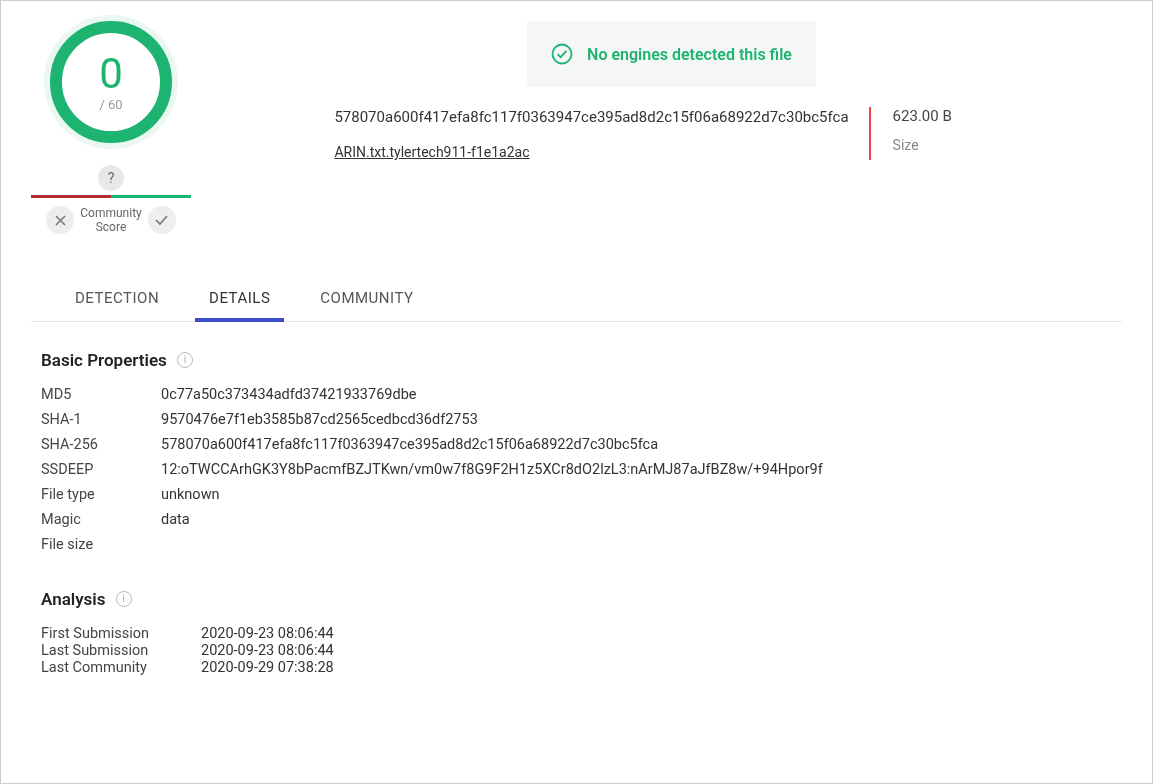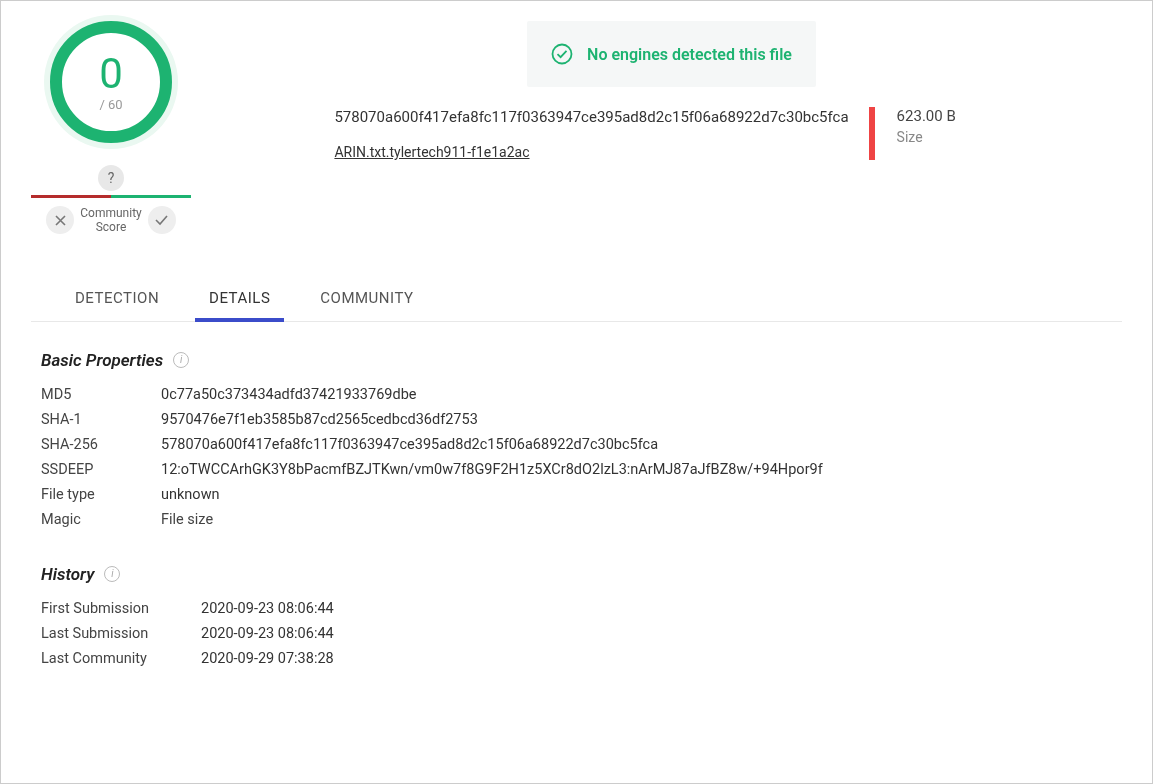--- a/index.html
+++ b/index.html
@@ -133,25 +133,25 @@
     line-height: 1.4;
   }
   .filename {
     font-size: 14px;
     color: #333;
     margin-top: 16px;
     text-decoration: underline;
   }
   .meta-col {
     padding: 0 22px;
-    border-left: 6px solid #ef4444;
+    border-left: 2px solid #ef4444;
     min-width: 120px;
   }
   .meta-val { font-size: 15px; color: #444; }
-  .meta-lab { font-size: 14px; color: #888; margin-top: 4px; }
+  .meta-lab { font-size: 14px; color: #888; margin-top: 12px; }
   .tabs {
     display: flex;
     gap: 42px;
     margin-top: 40px;
     border-bottom: 1px solid #e8e8e8;
     padding: 0 40px;
   }
   .tab {
     padding: 14px 4px;
     font-size: 15px;
@@ -175,21 +175,20 @@
     padding: 0 10px;
   }
   .section-head {
     display: flex;
     align-items: center;
     gap: 10px;
     font-weight: 600;
     font-size: 17px;
     color: #222;
     margin-bottom: 16px;
-    font-style: italic;
   }
   .info-icon {
     width: 16px; height: 16px;
     border: 1px solid #bbb;
     border-radius: 50%;
     display: inline-flex;
     align-items: center;
     justify-content: center;
     font-size: 10px;
     color: #aaa;
@@ -200,21 +199,20 @@
     grid-template-columns: 120px 1fr;
     row-gap: 8px;
     font-size: 14.5px;
     color: #444;
   }
   .kv-label { color: #444; }
   .kv-val { color: #333; word-break: break-all; }
   .hist-table {
     display: grid;
     grid-template-columns: 160px 1fr;
-    row-gap: 8px;
     font-size: 14.5px;
     color: #444;
   }
 </style>
 </head>
 <body>
 
 <div class="container">
 
   <div class="top-section">
@@ -284,27 +282,28 @@
         <div class="kv-val">0c77a50c373434adfd37421933769dbe</div>
         <div class="kv-label">SHA-1</div>
         <div class="kv-val">9570476e7f1eb3585b87cd2565cedbcd36df2753</div>
         <div class="kv-label">SHA-256</div>
         <div class="kv-val">578070a600f417efa8fc117f0363947ce395ad8d2c15f06a68922d7c30bc5fca</div>
         <div class="kv-label">SSDEEP</div>
         <div class="kv-val">12:oTWCCArhGK3Y8bPacmfBZJTKwn/vm0w7f8G9F2H1z5XCr8dO2lzL3:nArMJ87aJfBZ8w/+94Hpor9f</div>
         <div class="kv-label">File type</div>
         <div class="kv-val">unknown</div>
         <div class="kv-label">Magic</div>
+        <div class="kv-val">data</div>
         <div class="kv-label">File size</div>
       </div>
   </div>
 
   <div class="section" style="margin-top:36px;">
     <div class="section-head">
-      <span>History</span>
+      <span>Analysis</span>
       <span class="info-icon">i</span>
     </div>
     <div class="hist-table" id="history-rows">
         <div class="kv-label">First Submission</div>
         <div class="kv-val">2020-09-23 08:06:44</div>
         <div class="kv-label">Last Submission</div>
         <div class="kv-val">2020-09-23 08:06:44</div>
         <div class="kv-label">Last Community</div>
         <div class="kv-val">2020-09-29 07:38:28</div>
       </div>

